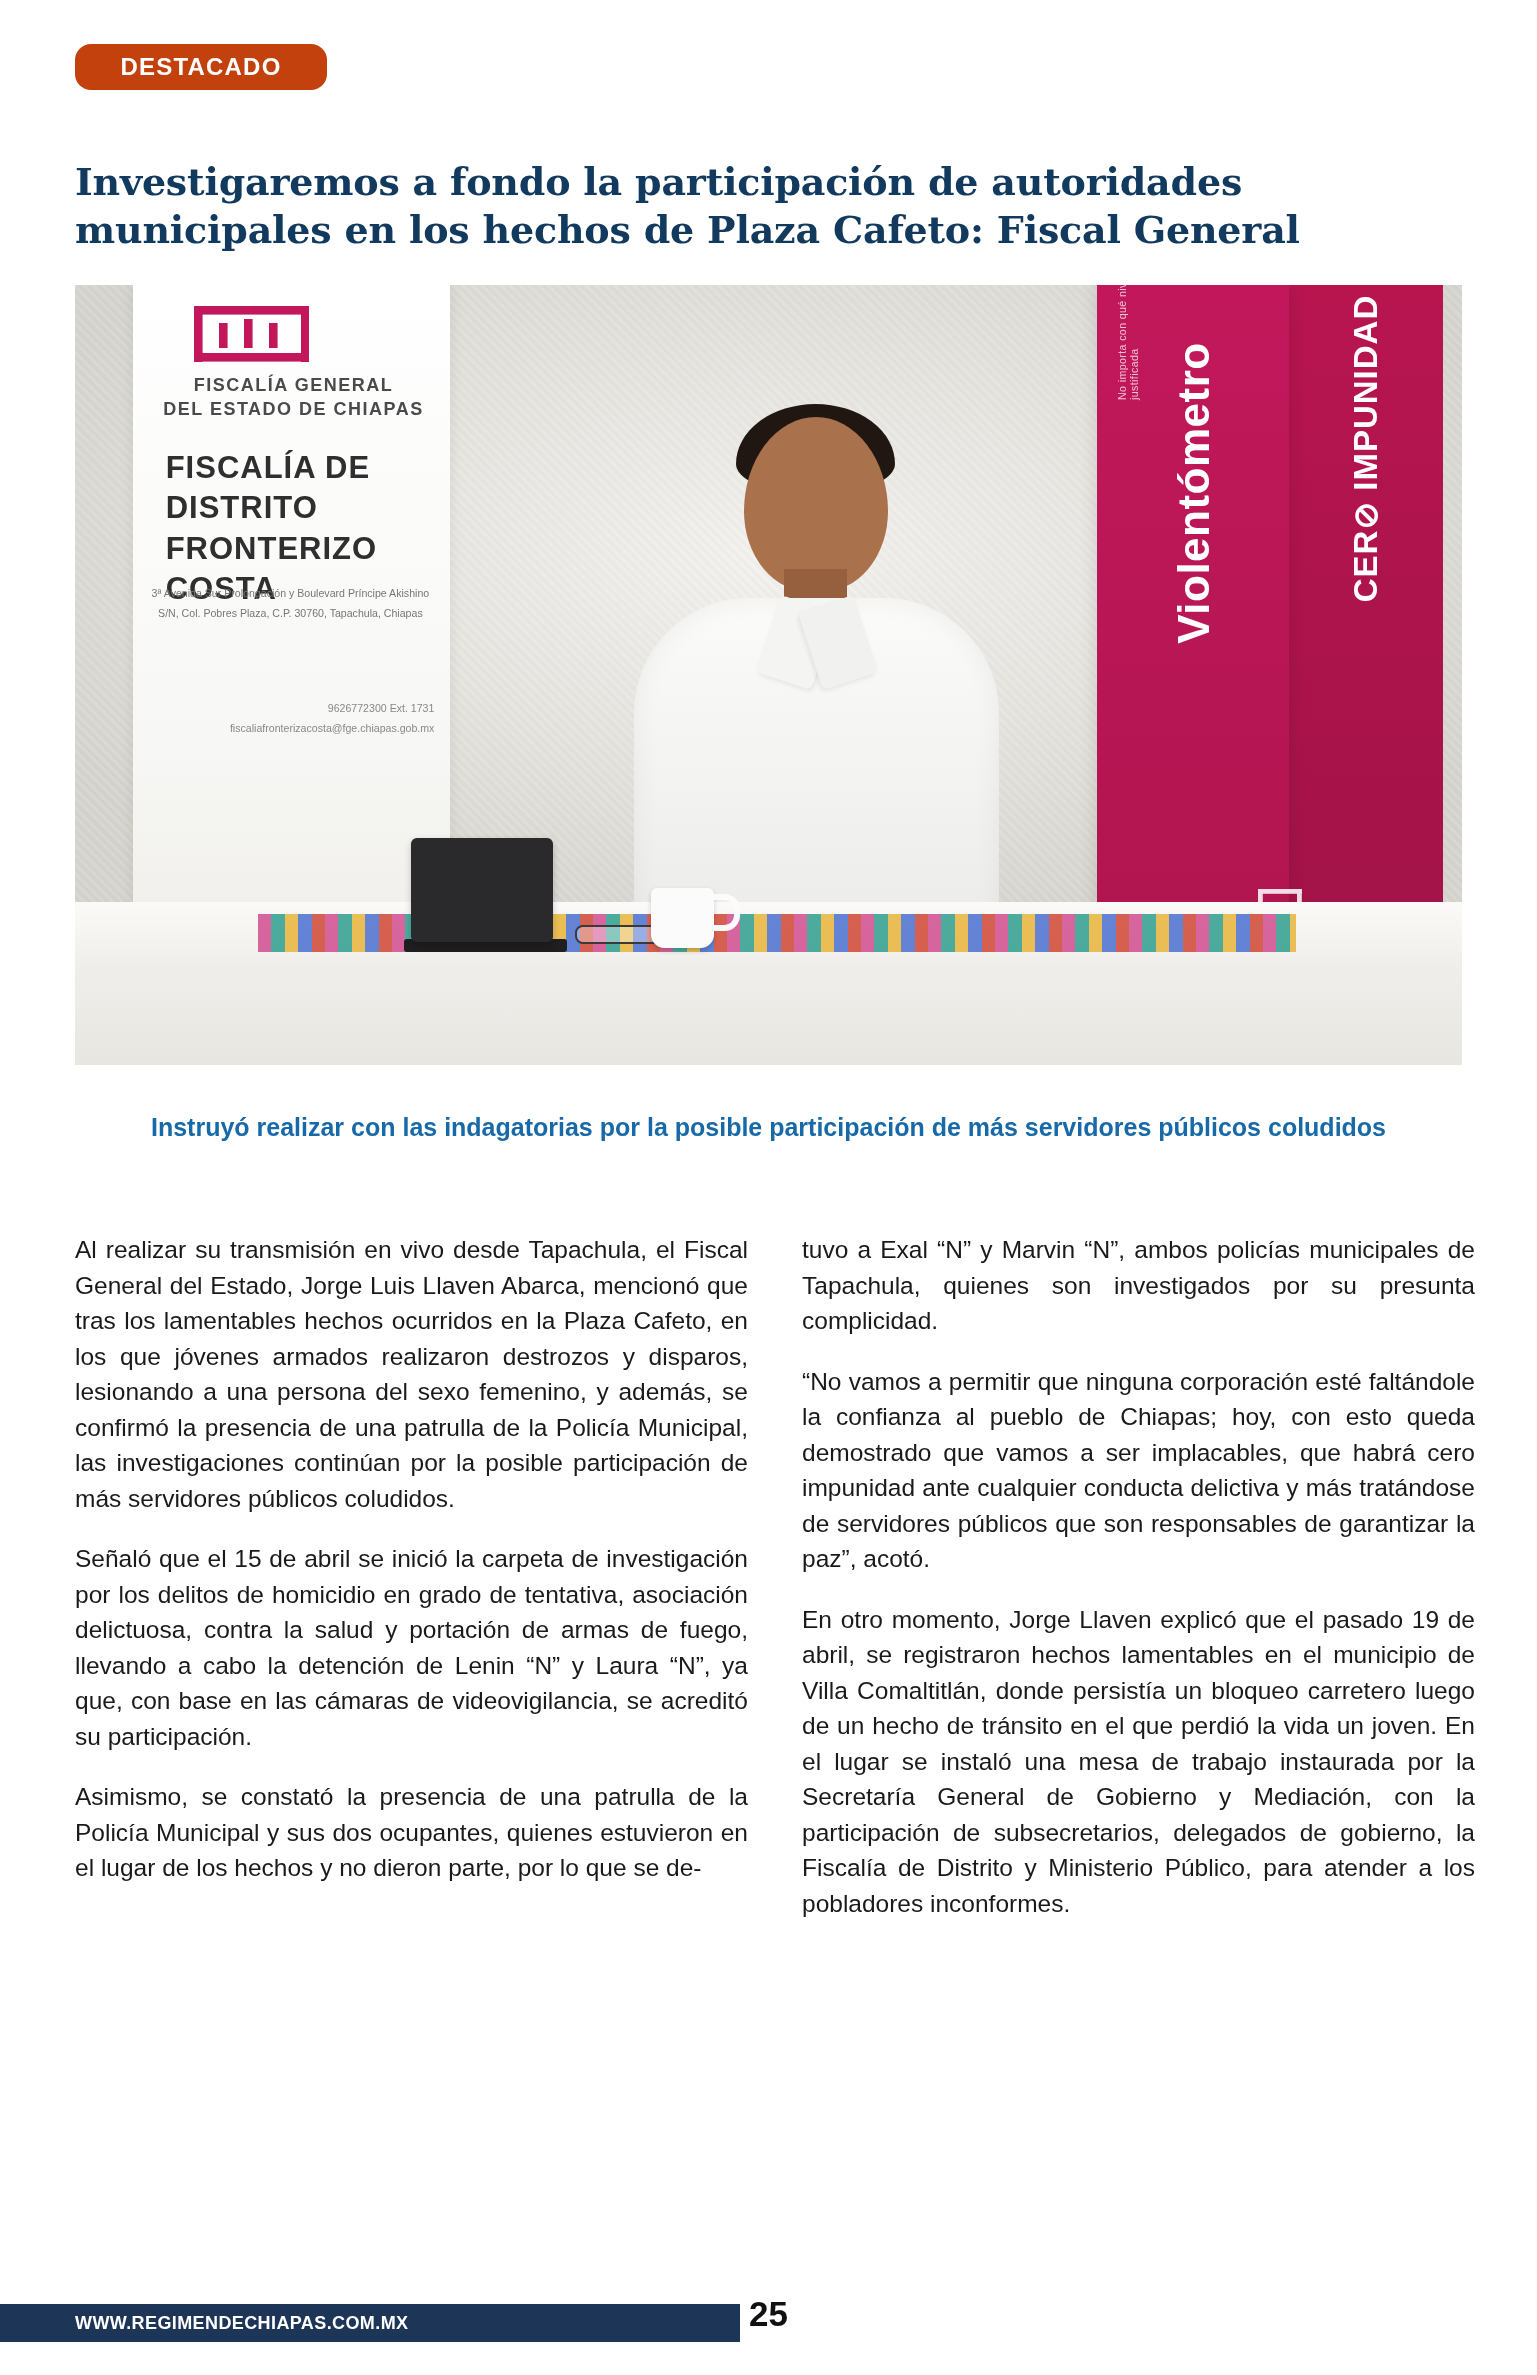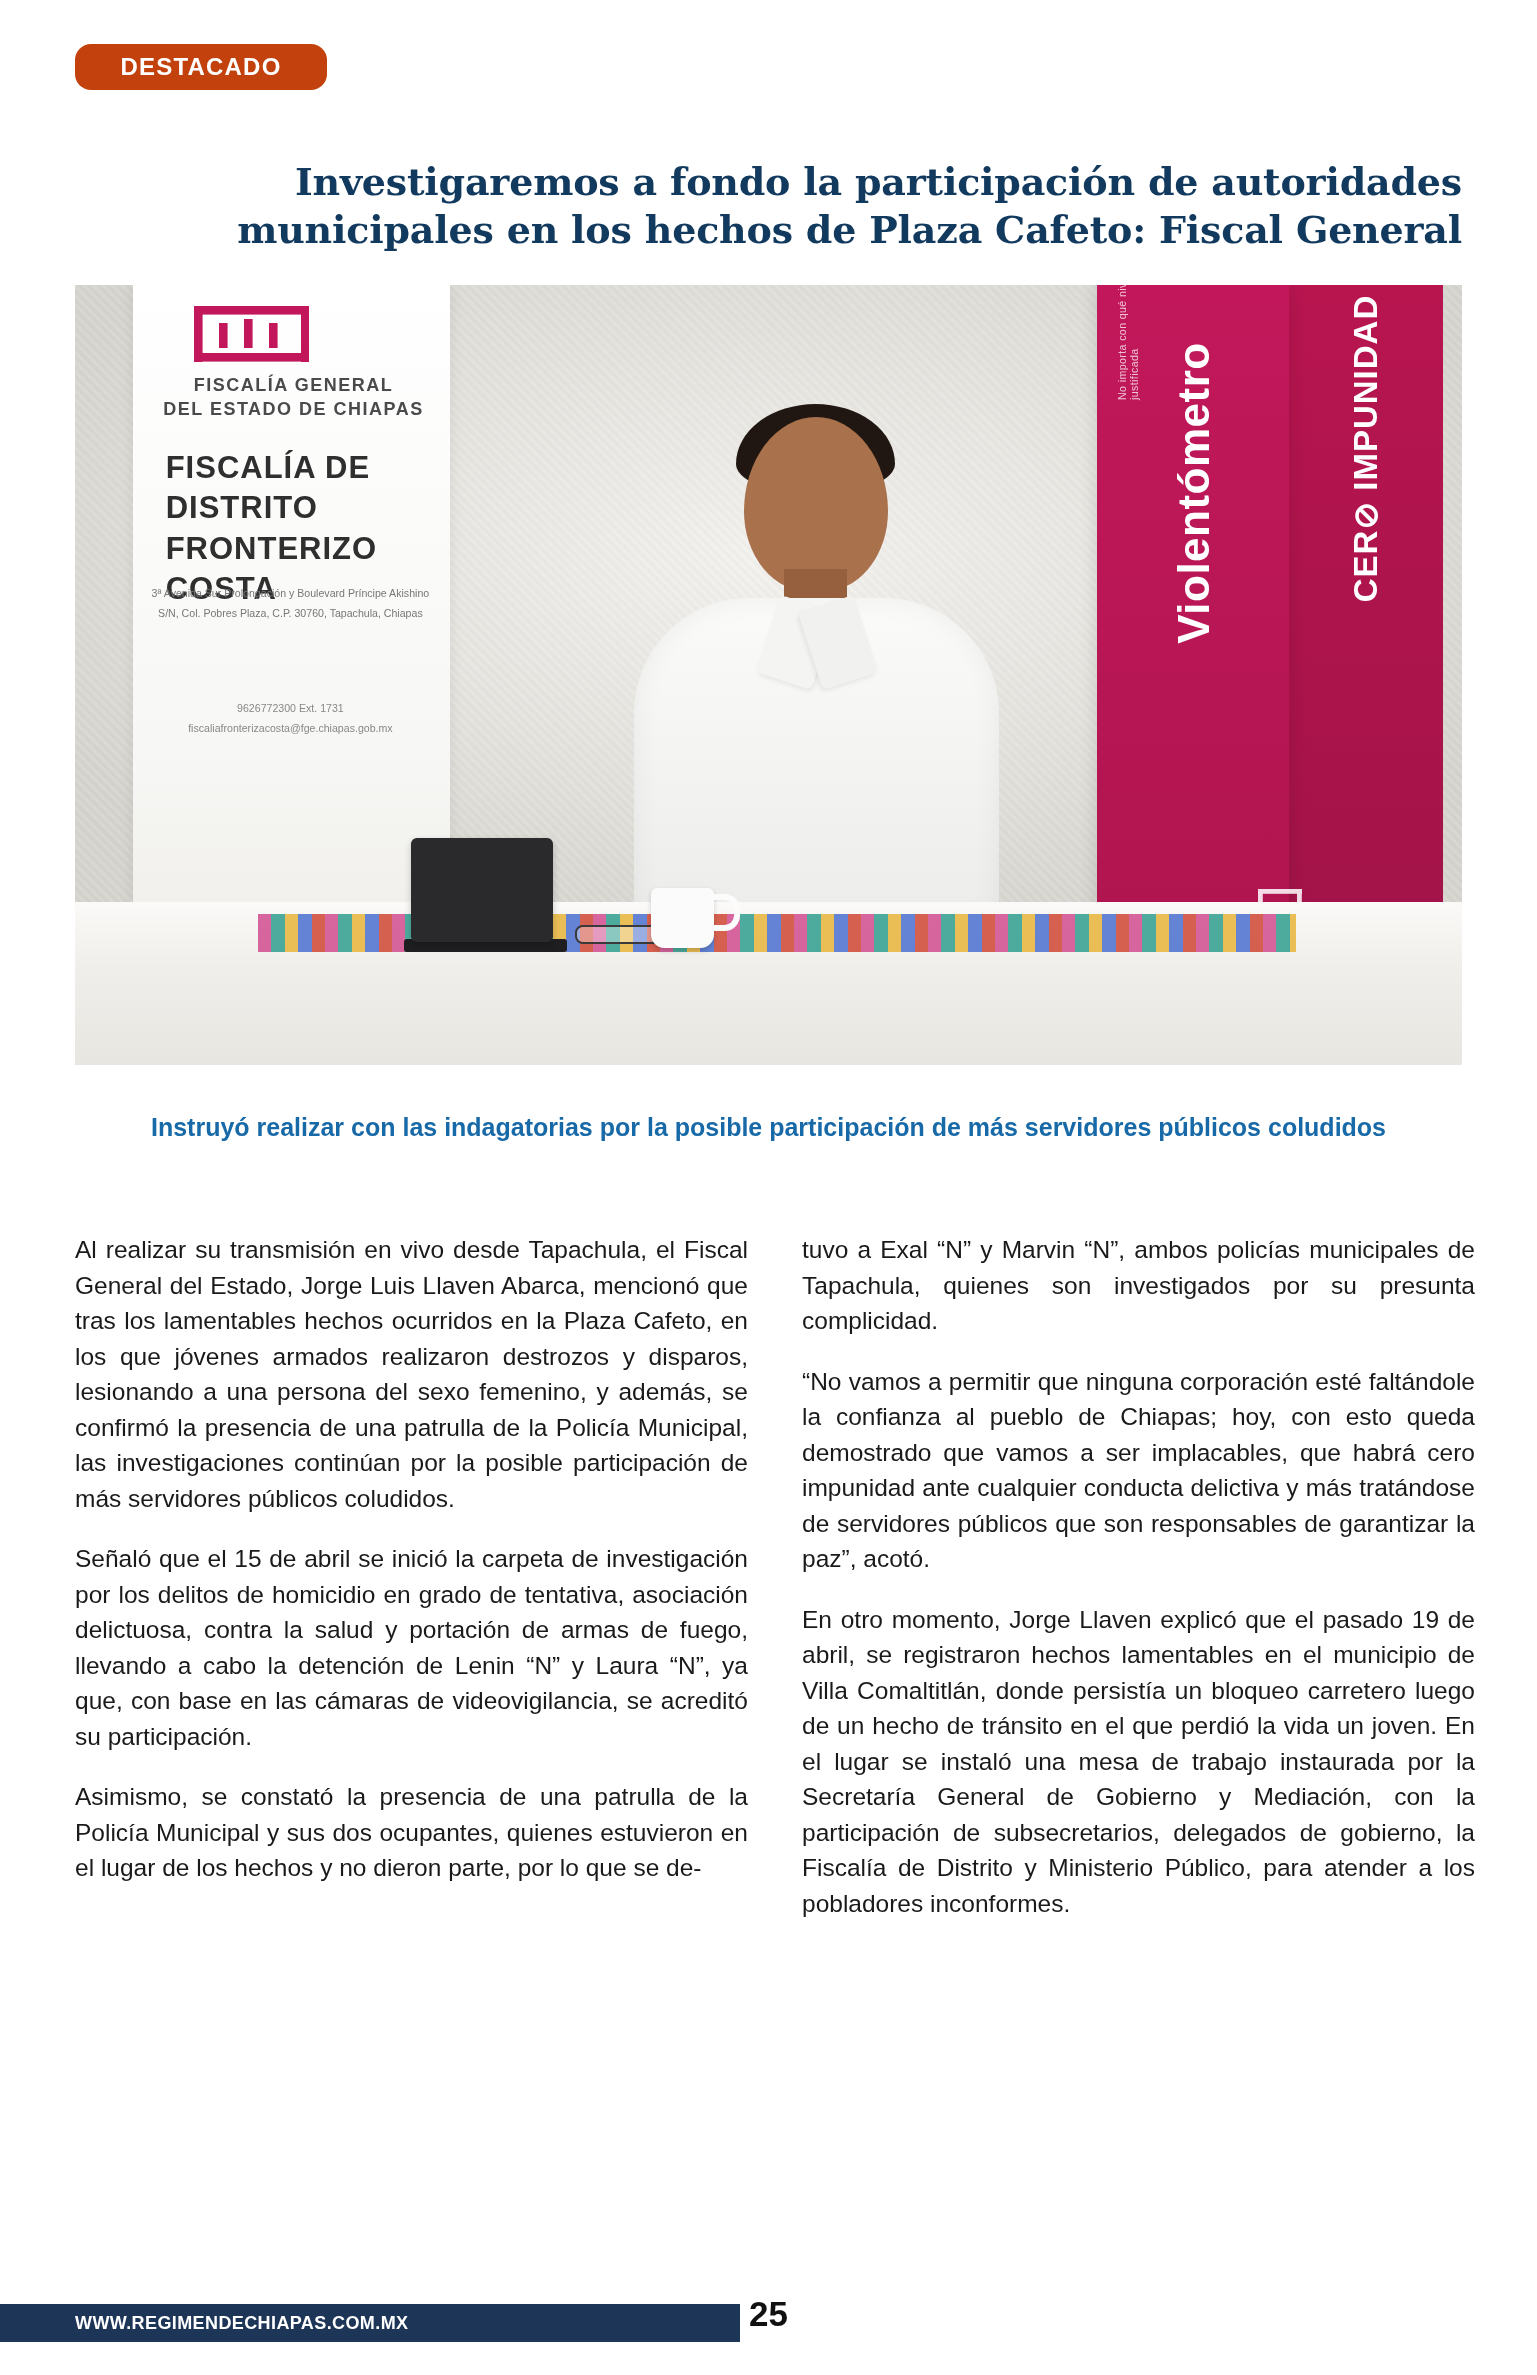--- a/index.html
+++ b/index.html
@@ -43,21 +43,21 @@
     letter-spacing: 1.2px;
     font-family: "Liberation Sans", sans-serif;
   }
 
   
   .headline {
     position: absolute;
     left: 75px;
     top: 133px;
     width: 1387px;
-    text-align: right;
+    text-align: left;
     color: #123a5e;
     font-family: "DejaVu Serif", serif;
     font-weight: bold;
     font-size: 38px;
     line-height: 1.25;
     letter-spacing: -0.2px;
   }
 
   
   .photo-wrap {
@@ -119,21 +119,21 @@
     color: #2f2f2f; font-size: 31px; font-weight: 700; letter-spacing: 1px;
     line-height: 1.3; text-align: left; padding-left: 15.4px; box-sizing: border-box;
   }
   .banner-left .l3 {
     position: absolute; left: 13.4px; top: 298px; width: 288px;
     color: #777; font-size: 10.6px; line-height: 1.9; text-align: center;
     filter: blur(0.6px);
   }
   .banner-left .l4 {
     position: absolute; left: 13.4px; top: 413px; width: 288px;
-    color: #888; font-size: 10.6px; line-height: 1.9; text-align: center;
+    color: #888; font-size: 10.6px; line-height: 1.9; text-align: right;
     filter: blur(0.6px);
   }
   
   .banner-right {
     position: absolute;
     right: 173px;
     top: 0px;
     width: 192px;
     height: 663px;
     background: linear-gradient(180deg,#c2185b 0%, #b0154f 100%);

